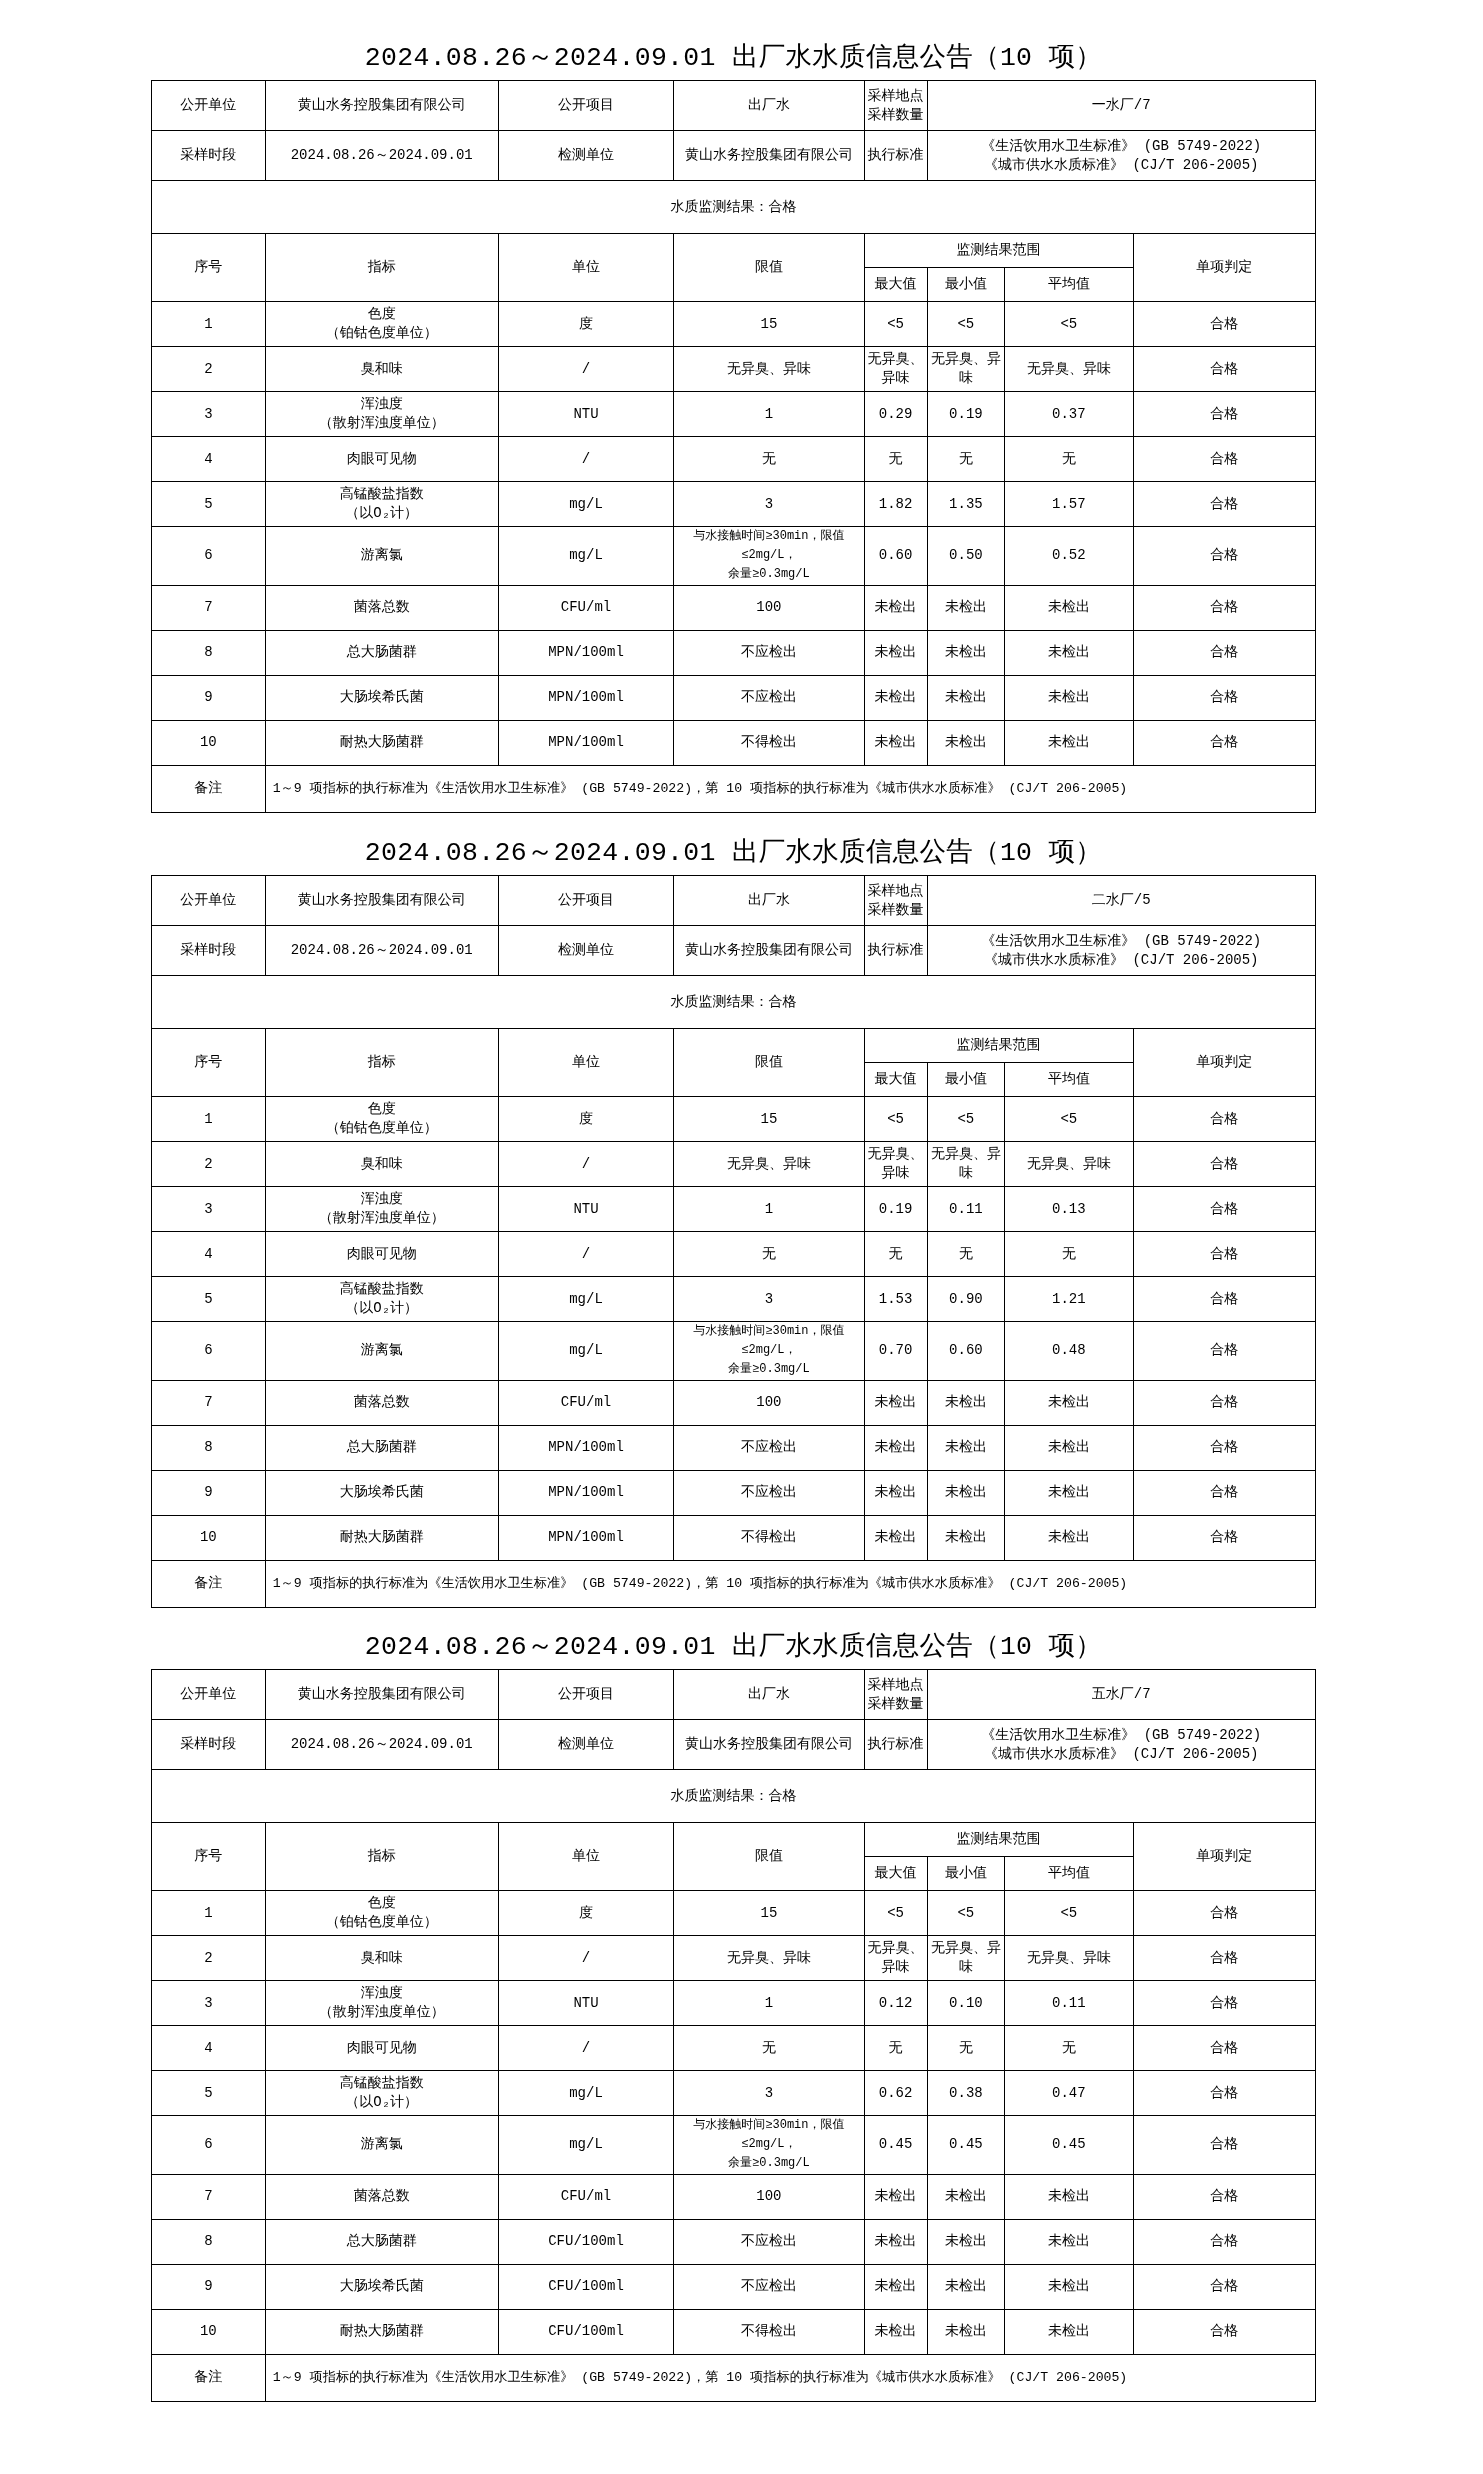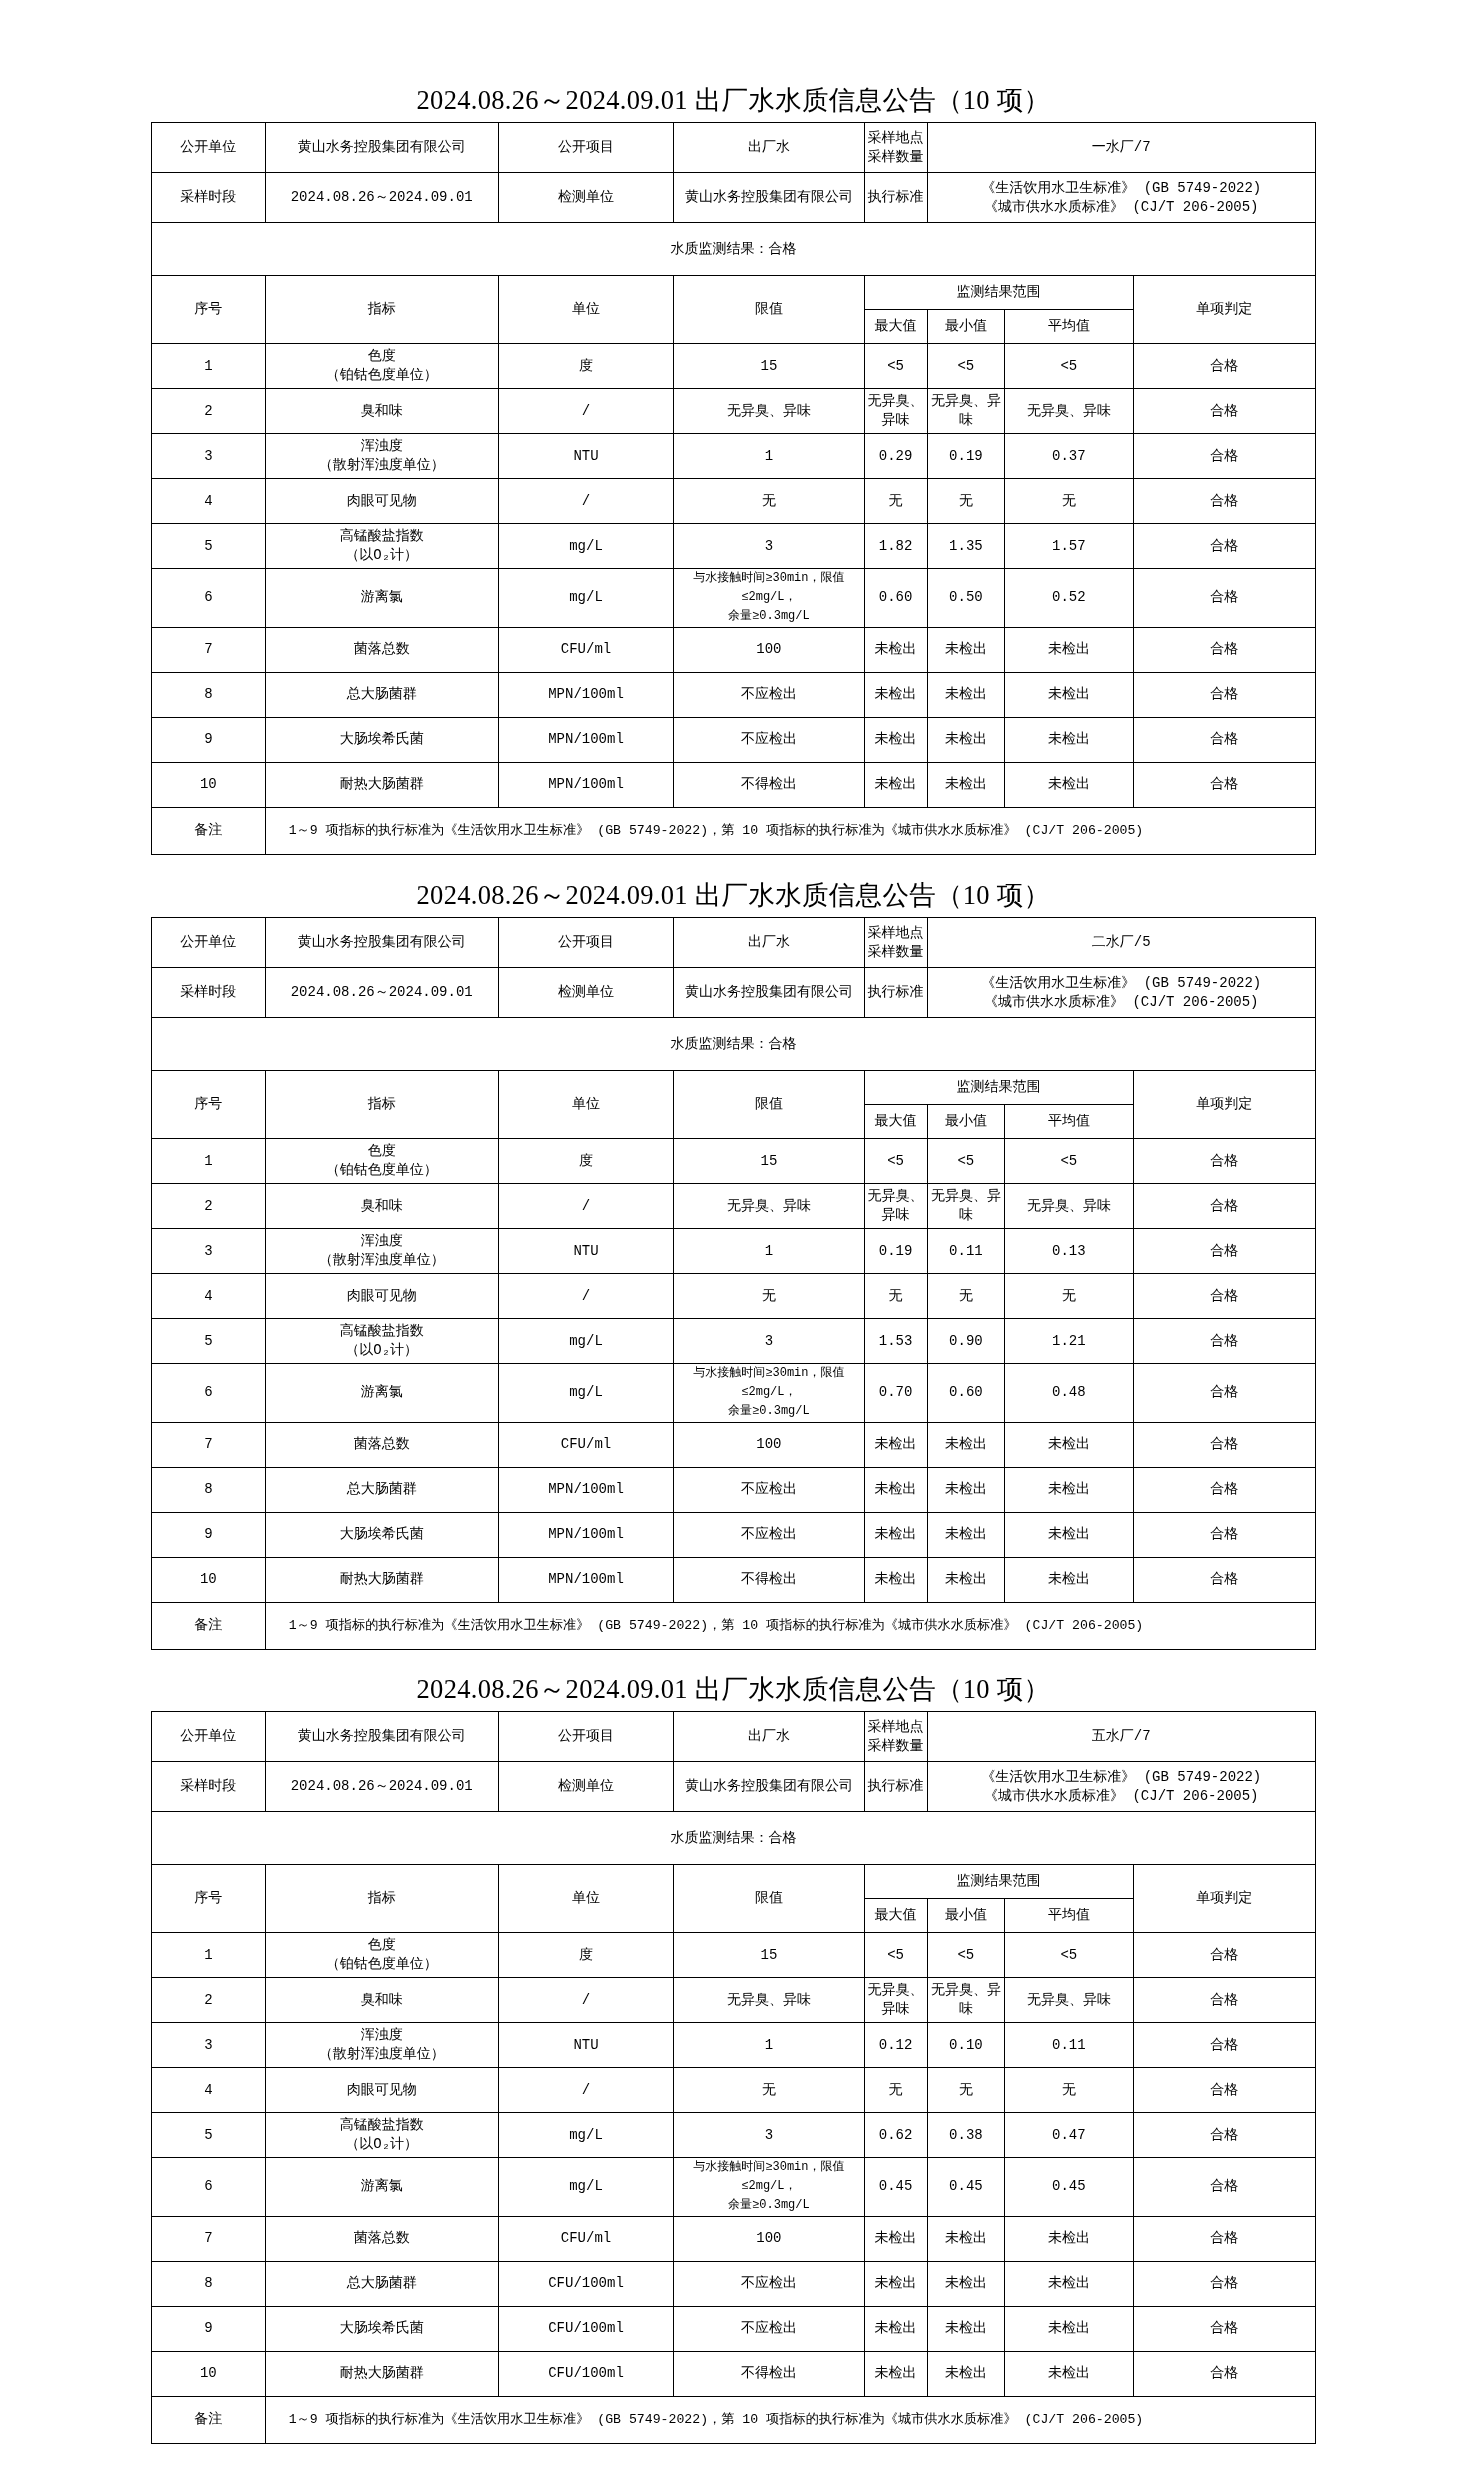--- a/index.html
+++ b/index.html
@@ -1,28 +1,28 @@
 <!DOCTYPE html>
 <html style="font-size:10.6px"><head>
 <meta charset="utf-8">
 <style>
   html, body { margin: 0; padding: 0; background: #ffffff; }
   body { width: 1484px; height: 2475px; position: relative; font-family: "DejaVu Serif", "Liberation Serif", serif; color: #000; }
   .block { position: absolute; left: 151px; width: 1165px; }
-  .title { height: 44px; text-align: center; font-family: Liberation Serif, serif; font-size: 26.5px; line-height: 44px; letter-spacing: 0.3px; margin-top: 42px; }
+  .title { height: 44px; text-align: center; font-family: Liberation Mono, monospace; font-size: 26.5px; line-height: 44px; letter-spacing: 0.3px; }
   table { border-collapse: collapse; width: 1165px; table-layout: fixed; font-family: Liberation Mono, monospace; }
   td { border: 1.3px solid #000; text-align: center; vertical-align: middle; font-size: 14px; line-height: 1.35; padding: 0 2.6px; }
   .info td { height: 49px; }
   .info tr.r2 td { height: 49px; }
   .result td { height: 52px; }
   .hdr td { height: 33px; }
   .data td { height: 44px; }
   .small { font-size: 12px; line-height: 1.6; }
   .note td { height: 46px; margin-top: 21px; }
-  .note td.notetext { text-align: left; padding-left: 23px; font-size: 13.2px; }
+  .note td.notetext { text-align: left; padding-left: 7px; font-size: 13.2px; }
 </style>
 </head>
 <body>
 
 <div id="blocks">
   <div class="block" style="top: 36px;">
     <div class="title">2024.08.26～2024.09.01 出厂水水质信息公告（10 项）</div>
     <table>
       <colgroup>
         <col style="width:101px">

